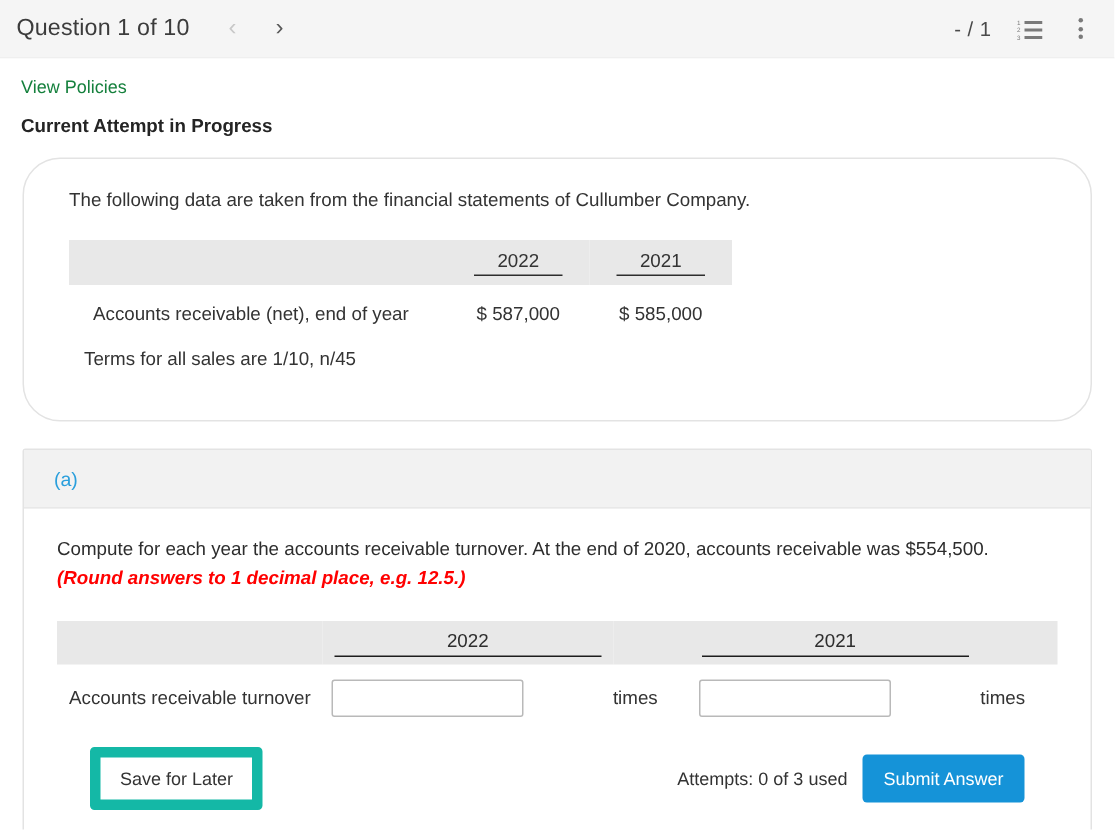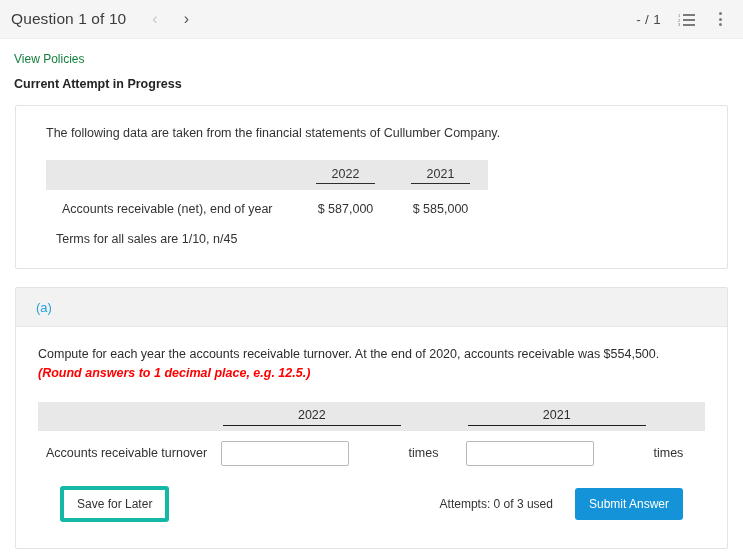--- a/index.html
+++ b/index.html
@@ -86,21 +86,21 @@
     color: #242424;
   }
 
   
   .card {
     margin: 14px 15px 0 15px;
     background: #ffffff;
     border: 1px solid #e3e3e3;
     border-radius: 2px;
   }
-  .card.data-card { padding: 16px 16px 18px 16px; }
+  .card.data-card { padding: 16px 16px 30px 16px; border-radius: 25px; }
 
   .intro {
     font-size: 12.5px;
     color: #333333;
     margin: 4px 0 0 14px;
   }
 
   
   table.fin {
     border-collapse: collapse;
@@ -196,33 +196,33 @@
   td.unit { color: #333; font-size: 12.5px; padding-left: 4px; }
 
   
   .footer {
     display: flex;
     align-items: center;
     padding: 14px 22px 18px 22px;
   }
   .btn-save {
     background: #ffffff;
-    border: 4px solid #14b8a6;
+    border: 7px solid #14b8a6;
     border-radius: 3px;
     font-size: 12px;
     color: #333333;
     padding: 7px 13px;
     cursor: pointer;
     font-family: "Liberation Sans", sans-serif;
   }
   .footer-right {
     margin-left: auto;
     display: flex;
     align-items: center;
-    gap: 22px;
+    gap: 10px;
   }
   .attempts {
     font-size: 12px;
     color: #333333;
     white-space: nowrap;
   }
   .btn-submit {
     background: #1593d8;
     border: none;
     border-radius: 3px;

